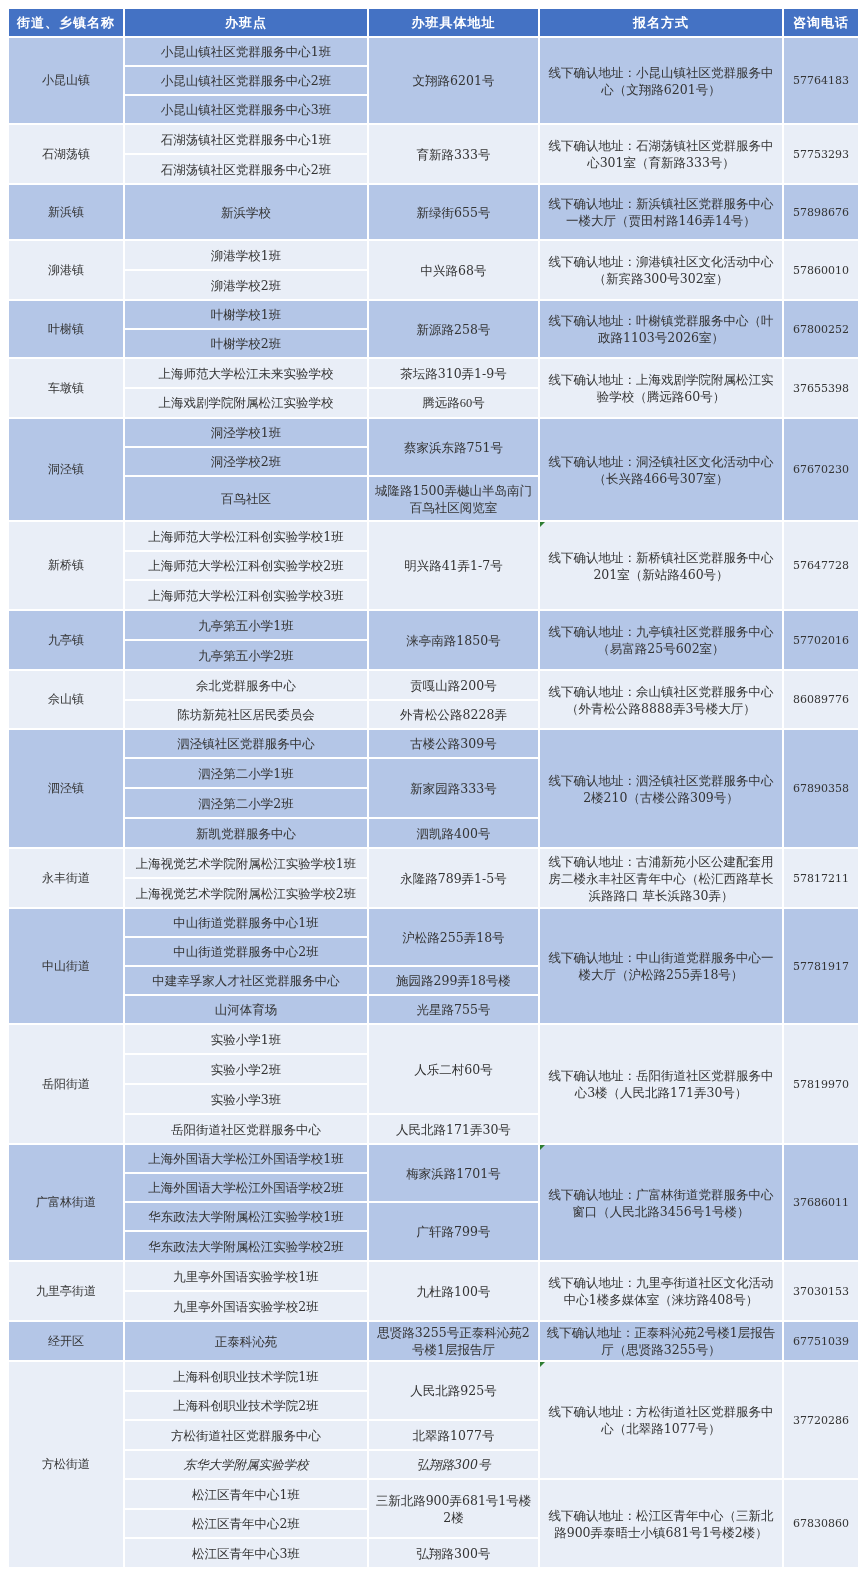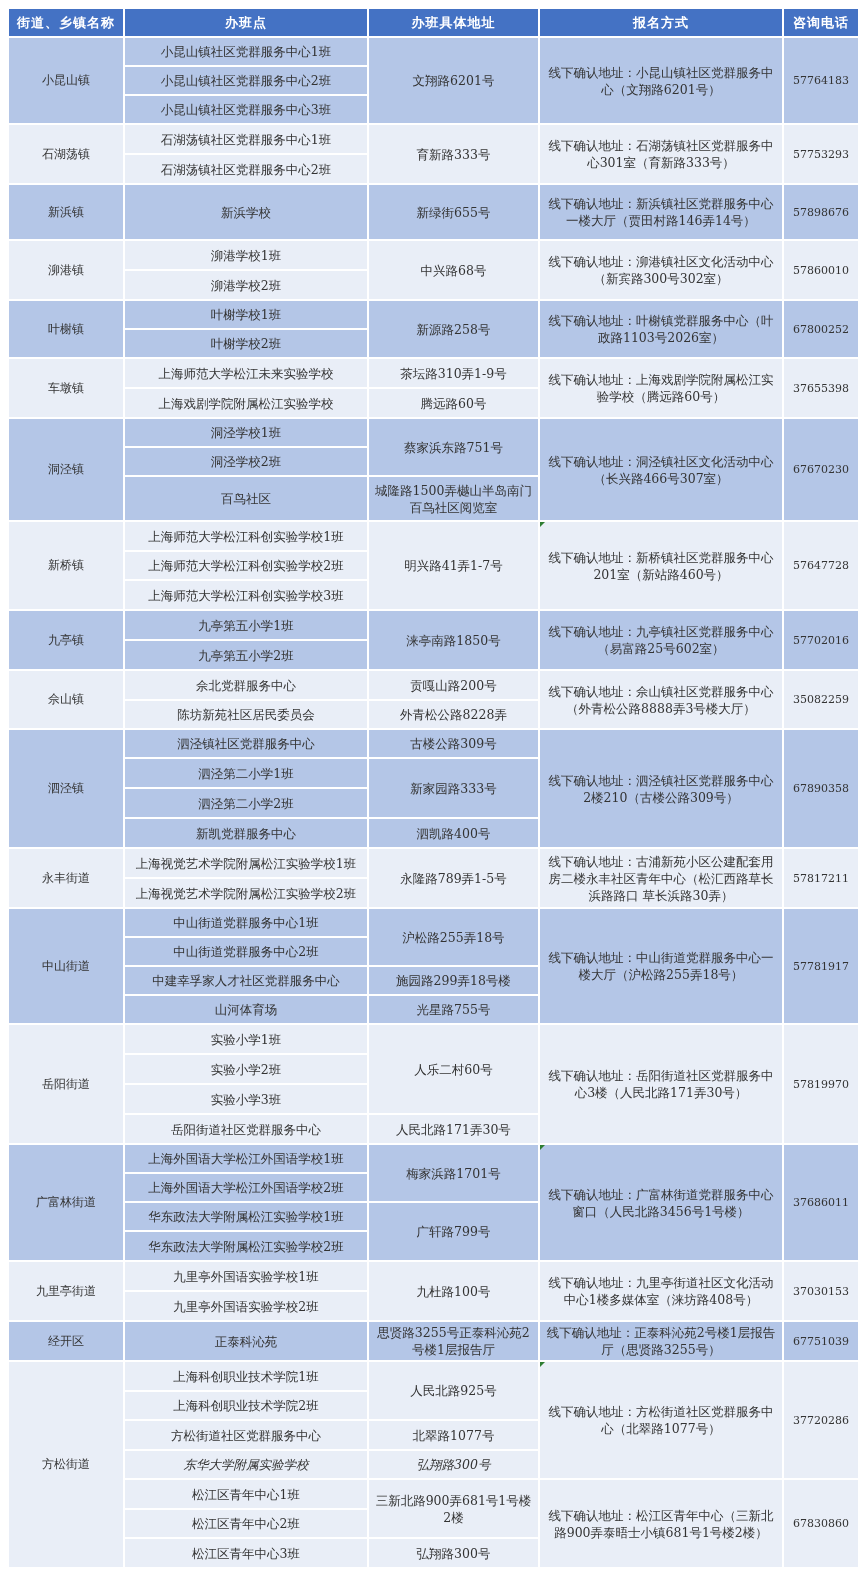--- a/index.html
+++ b/index.html
@@ -88,21 +88,21 @@
         <tr class="band-dark" style="height: 29px;">
           <td>叶榭学校2班</td>
         </tr>
         <tr class="band-light" style="height: 30px;">
           <td class="town" rowspan="2">车墩镇</td>
           <td>上海师范大学松江未来实验学校</td>
           <td rowspan="1">茶坛路310弄1-9号</td>
           <td class="method" rowspan="2">线下确认地址：上海戏剧学院附属松江实验学校（腾远路60号）</td>
           <td class="phone" rowspan="2">37655398</td>
         </tr>
-        <tr class="band-light" style="height: 30px;">
+        <tr class="band-light" style="height: 30px; font-family: Liberation Serif, serif;">
           <td>上海戏剧学院附属松江实验学校</td>
           <td rowspan="1">腾远路60号</td>
         </tr>
         <tr class="band-dark" style="height: 29px;">
           <td class="town" rowspan="3">洞泾镇</td>
           <td>洞泾学校1班</td>
           <td rowspan="2">蔡家浜东路751号</td>
           <td class="method" rowspan="3">线下确认地址：洞泾镇社区文化活动中心（长兴路466号307室）</td>
           <td class="phone" rowspan="3">67670230</td>
         </tr>
@@ -134,21 +134,21 @@
           <td class="phone" rowspan="2">57702016</td>
         </tr>
         <tr class="band-dark" style="height: 30px;">
           <td>九亭第五小学2班</td>
         </tr>
         <tr class="band-light" style="height: 30px;">
           <td class="town" rowspan="2">佘山镇</td>
           <td>佘北党群服务中心</td>
           <td rowspan="1">贡嘎山路200号</td>
           <td class="method" rowspan="2">线下确认地址：佘山镇社区党群服务中心（外青松公路8888弄3号楼大厅）</td>
-          <td class="phone" rowspan="2">35082259</td>
+          <td class="phone" rowspan="2">86089776</td>
         </tr>
         <tr class="band-light" style="height: 29px;">
           <td>陈坊新苑社区居民委员会</td>
           <td rowspan="1">外青松公路8228弄</td>
         </tr>
         <tr class="band-dark" style="height: 29px;">
           <td class="town" rowspan="4">泗泾镇</td>
           <td>泗泾镇社区党群服务中心</td>
           <td rowspan="1">古楼公路309号</td>
           <td class="method" rowspan="4">线下确认地址：泗泾镇社区党群服务中心2楼210（古楼公路309号）</td>

